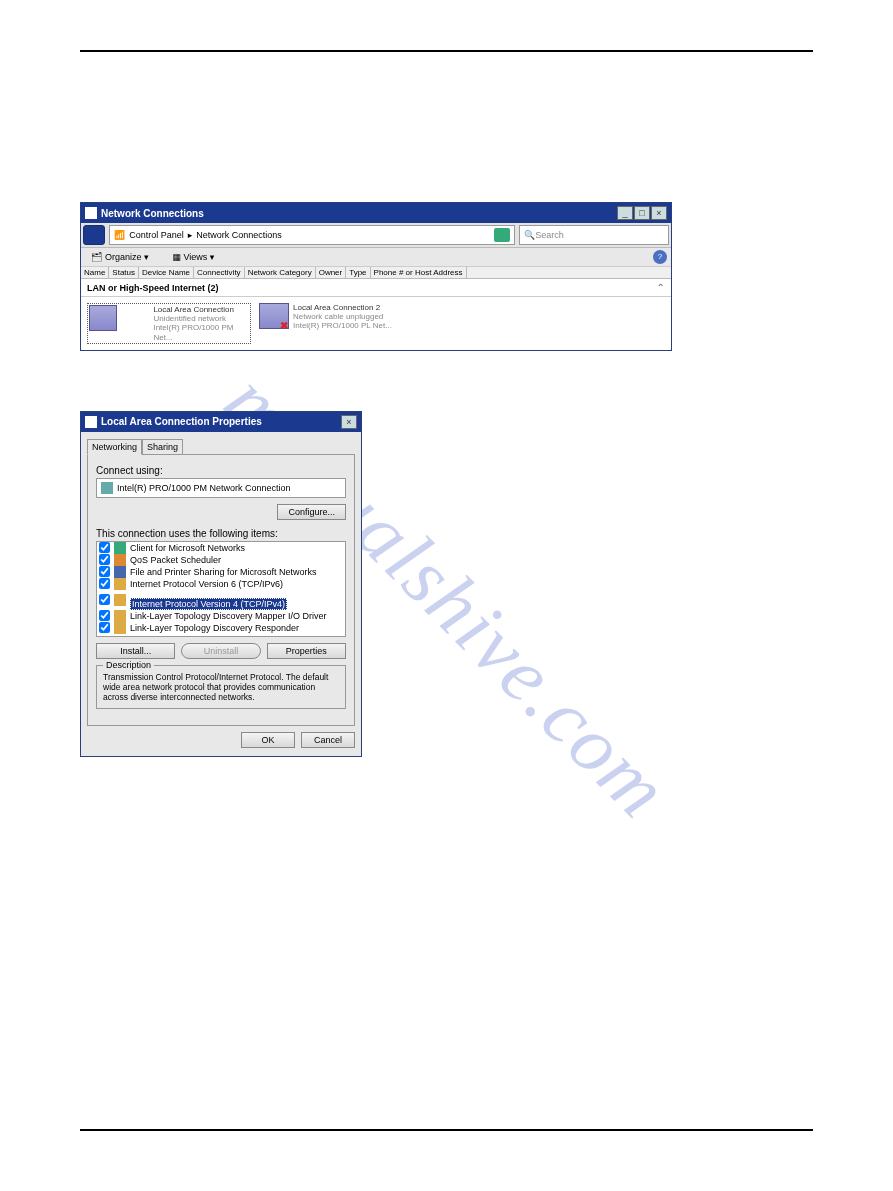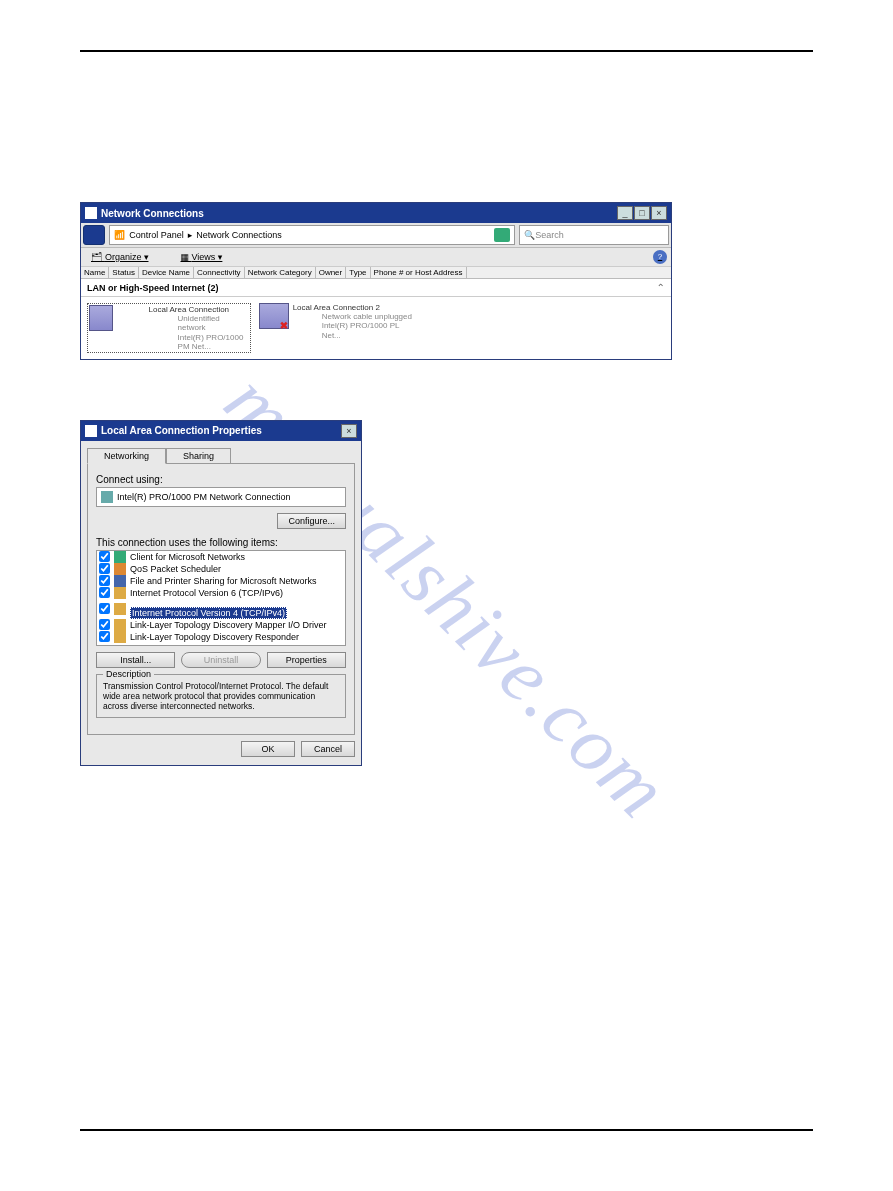--- a/index.html
+++ b/index.html
@@ -108,25 +108,24 @@
   }
   .menubar {
     padding: 2px 4px;
     display: flex; gap: 10px;
     font-size: 9px;
     background: #e8e8e8;
     border-bottom: 1px solid #ccc;
   }
   .toolbar {
     padding: 2px 4px;
-    display: flex; align-items: center; gap: 20px;
+    display: flex; align-items: center; gap: 12px;
     font-size: 9px;
     background: #e8e8e8;
     border-bottom: 1px solid #ccc;
-    text-decoration: underline;
   }
   .toolbar .tbtn {
     padding: 1px 5px;
     border: 1px solid transparent;
   }
   .toolbar .help { margin-left: auto; width:14px; height:14px; background:#4a6fc3; border-radius:50%; color:#fff; text-align:center; line-height:14px; font-size:8px;}
   .colhdr {
     display: flex;
     background: #efefef;
     font-size: 8px;
@@ -168,42 +167,42 @@
     background: linear-gradient(#aad, #88c);
     border: 1px solid #558;
     position: relative;
   }
   .conn-icon .redx {
     position:absolute; right:-2px; bottom:-2px; width:10px; height:10px;
     color:#d22; font-weight:bold; font-size:10px;
   }
   .conn-text { font-size: 8px; line-height: 1.15; color:#333; }
   .conn-text .ln { display:block; }
-  .conn-text .grey { color:#888;margin-left:29px; }
+  .conn-text .grey { color:#888; }
   
   .dlg {
     width: 280px;
     border: 1px solid #2a3d7c;
     background: #e8e8e8;
     font-size: 10px;
     margin-top: 60px;
     position: relative;
   }
   .dlg .titlebar { height: 16px; }
   .dlg-body {
     padding: 6px;
     background: #e8e8e8;
   }
   .tabs {
     display: flex;
     gap: 0;
     font-size: 9px;
   }
   .tab {
-    padding: 2px 16px;
+    padding: 2px 4px;
     border: 1px solid #999;
     background: #e8e8e8;
     position: relative;
     top: 1px;
   }
   .tab.active {
     background: #e8e8e8;
     border-bottom: 1px solid #e8e8e8;
     z-index: 2;
   }

